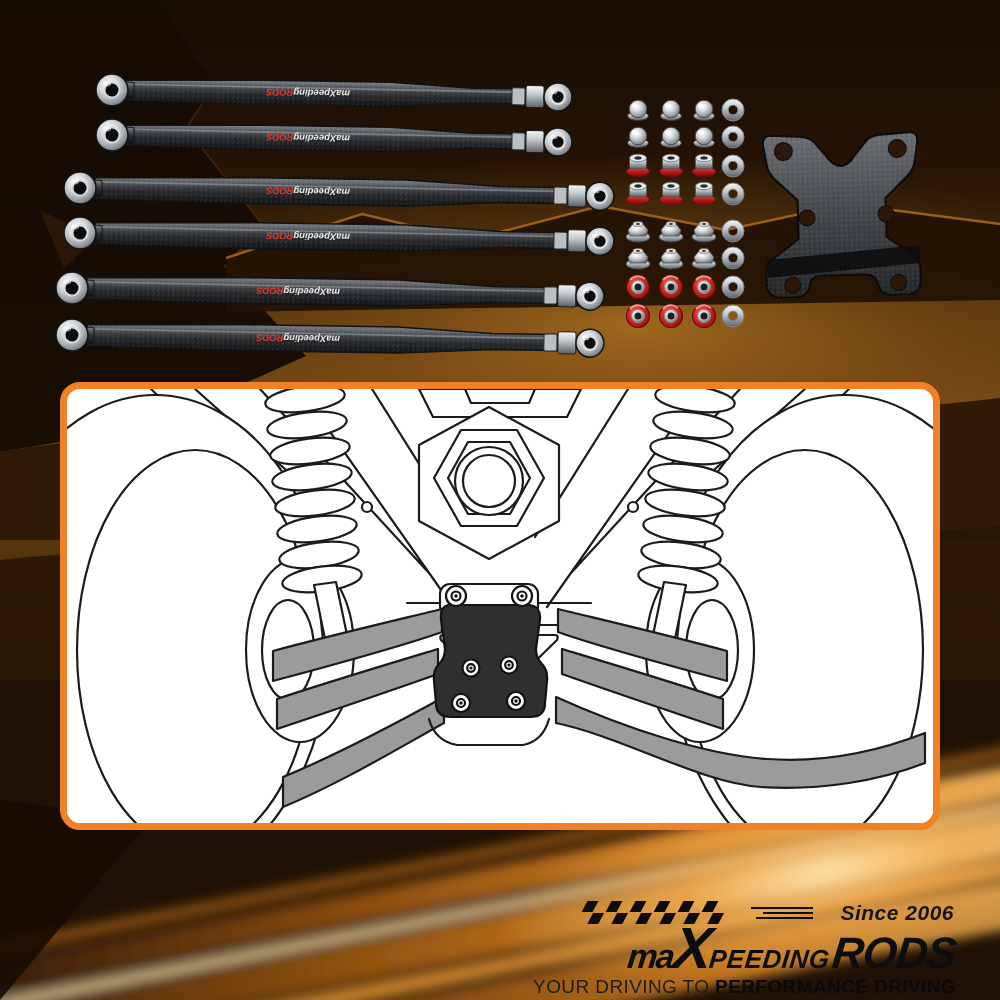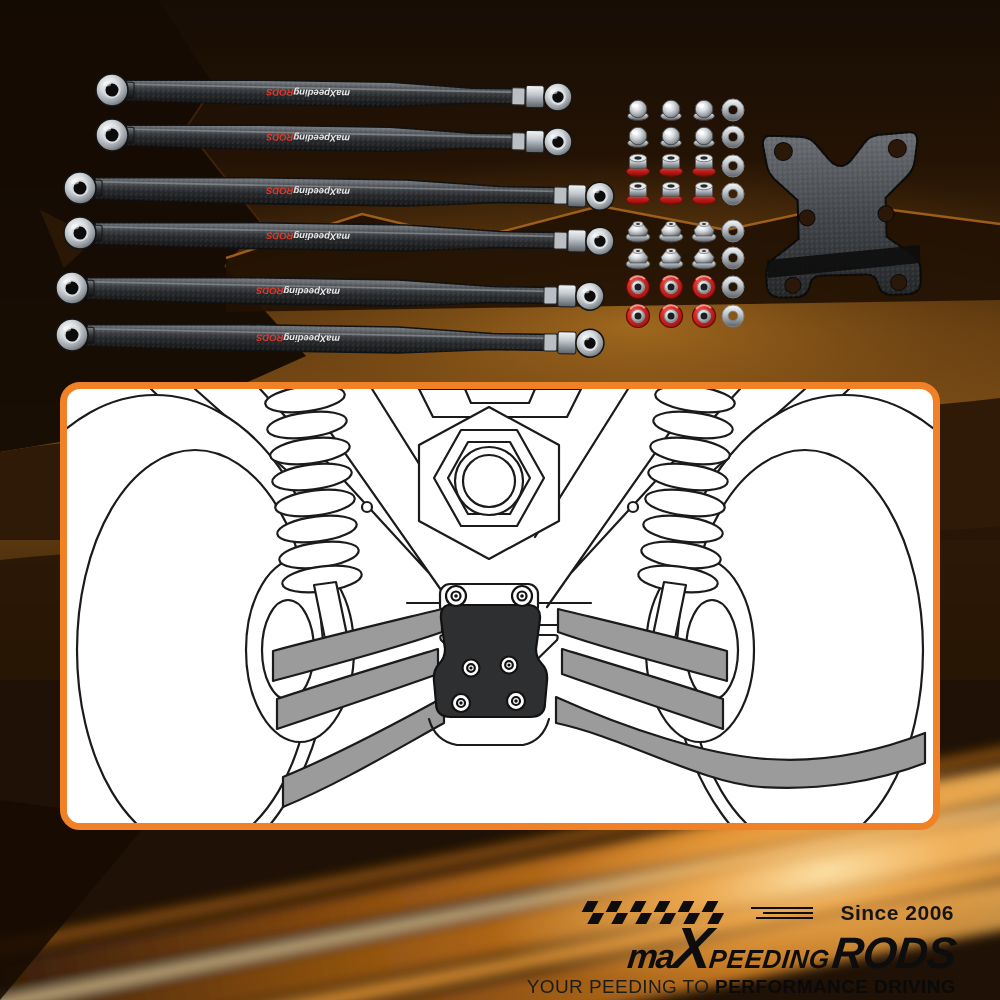--- a/index.html
+++ b/index.html
@@ -6,21 +6,21 @@
   #stage{position:relative;width:1000px;height:1000px;overflow:hidden;
          font-family:"Liberation Sans",sans-serif;background:#1a0e04;}
   #stage svg{display:block;}
   .layer{position:absolute;left:0;top:0;}
   
   .panel{position:absolute;left:60px;top:382px;width:880px;height:448px;
          background:#ffffff;border:7px solid #F08127;border-radius:20px;
          box-sizing:border-box;overflow:hidden;}
   
   .logo{position:absolute;right:44px;bottom:2px;width:430px;text-align:right;color:#0d0d0d;}
-  .logo-top{display:flex;justify-content:flex-end;align-items:center;gap:25px;margin:12px 2px -4px 0;}
+  .logo-top{display:flex;justify-content:flex-end;align-items:center;gap:25px;margin:12px 2px -4px 0;font-style:italic;}
   .since{font-size:21px;font-weight:600;color:#151515;letter-spacing:.5px;}
   .wordmark{display:flex;justify-content:flex-end;align-items:baseline;
             font-style:italic;font-weight:900;transform:skewX(-6deg);line-height:.9;}
   .w-ma{font-size:34px;letter-spacing:-2px;}
   .w-x{font-size:58px;letter-spacing:-3px;margin-right:1px;}
   .w-peeding{font-size:26px;letter-spacing:.5px;font-weight:800;}
   .w-rods{font-size:44px;letter-spacing:-1px;margin-left:2px;}
   .tagline{font-size:19px;letter-spacing:.4px;color:#1c1c1c;margin-top:2px;}
   .tag-b{font-weight:800;color:#0a0a0a;}
 </style>
@@ -422,18 +422,18 @@
       </svg>
       <span class="since">Since 2006</span>
     </div>
     <div class="wordmark">
       <span class="w-ma">ma</span>
         <span class="w-x">X</span>
         <span class="w-peeding">PEEDING</span>
         <span class="w-rods">RODS</span>
     </div>
     <div class="tagline">
-      <span class="tag-a">YOUR PEEDING TO</span>
+      <span class="tag-a">YOUR DRIVING TO</span>
       <span class="tag-b">PERFORMANCE DRIVING</span>
     </div>
   </div>
 
 </div>
 
 </body></html>

